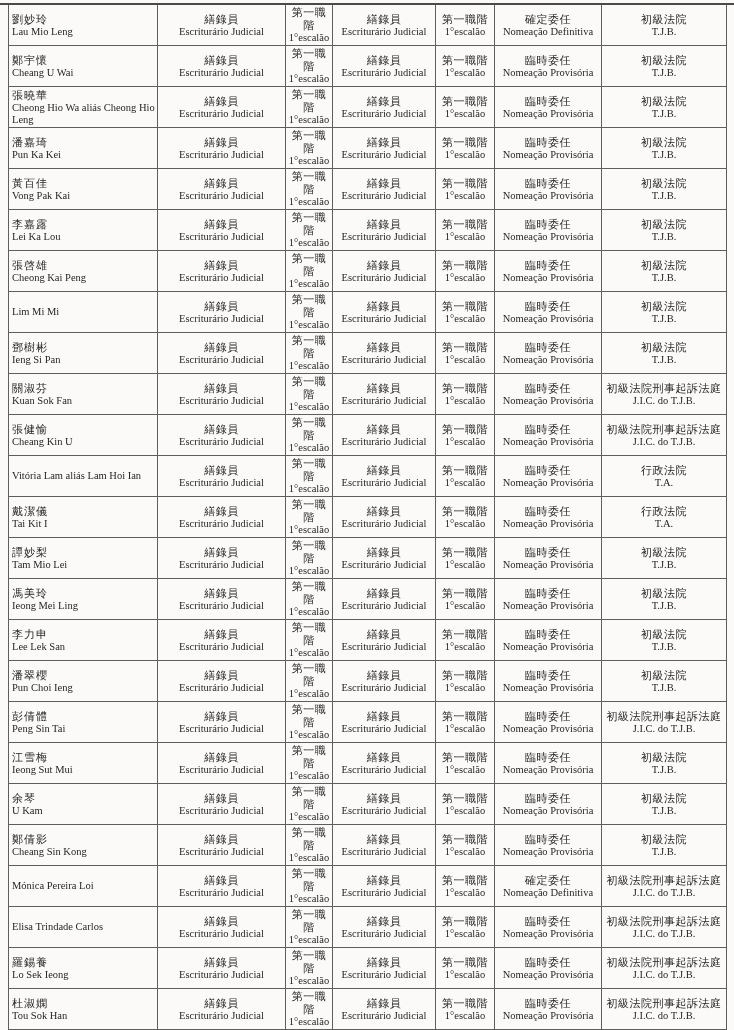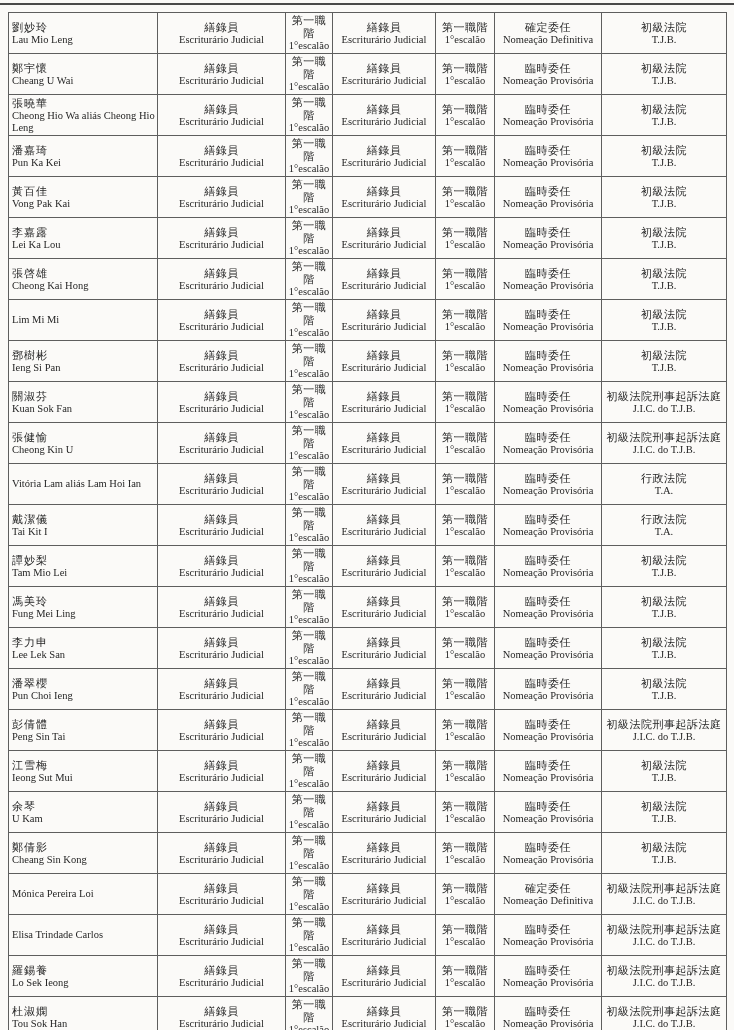--- a/index.html
+++ b/index.html
@@ -1,21 +1,21 @@
 <!DOCTYPE html>
 <html><head>
 <meta charset="utf-8">
 <style>
   html,body{margin:0;padding:0;}
   body{
     width:734px;height:1030px;overflow:hidden;
     background:#fbfaf8;color:#262626;
     font-family:"Liberation Serif","DejaVu Serif",serif;
   }
-  .page{position:relative;width:632px;height:1030px;box-sizing:border-box;padding:12px 8px 0 8px;}
+  .page{position:relative;width:632px;height:1030px;box-sizing:border-box;padding:4px 8px 0 8px;}
   .top-rule{position:absolute;top:3px;left:0;width:734px;height:0;border-top:2px solid #4a4a4a;}
   table.staff{border-collapse:collapse;table-layout:fixed;width:718px;}
   td{
     border:1px solid #5e5e5e;
     padding:1px 2px;
     text-align:center;vertical-align:middle;
     overflow:hidden;
   }
   td div.zh{font-size:11px;line-height:13px;letter-spacing:.5px;}
   td div.pt{font-size:10.5px;line-height:12px;}
@@ -215,21 +215,21 @@
             <div class="pt">Nomeação Provisória</div>
           </td>
           <td>
             <div class="zh">初級法院</div>
             <div class="pt">T.J.B.</div>
           </td>
         </tr>
         <tr>
           <td class="name">
             <div class="zh">張啓雄</div>
-            <div class="pt">Cheong Kai Hong</div>
+            <div class="pt">Cheong Kai Peng</div>
           </td>
           <td>
             <div class="zh">繕錄員</div>
             <div class="pt">Escriturário Judicial</div>
           </td>
           <td>
             <div class="zh">第一職階</div>
             <div class="pt">1°escalão</div>
           </td>
           <td>
@@ -334,21 +334,21 @@
             <div class="pt">Nomeação Provisória</div>
           </td>
           <td>
             <div class="zh">初級法院刑事起訴法庭</div>
             <div class="pt">J.I.C. do T.J.B.</div>
           </td>
         </tr>
         <tr>
           <td class="name">
             <div class="zh">張健愉</div>
-            <div class="pt">Cheong Kin U</div>
+            <div class="pt">Cheang Kin U</div>
           </td>
           <td>
             <div class="zh">繕錄員</div>
             <div class="pt">Escriturário Judicial</div>
           </td>
           <td>
             <div class="zh">第一職階</div>
             <div class="pt">1°escalão</div>
           </td>
           <td>
@@ -453,21 +453,21 @@
             <div class="pt">Nomeação Provisória</div>
           </td>
           <td>
             <div class="zh">初級法院</div>
             <div class="pt">T.J.B.</div>
           </td>
         </tr>
         <tr>
           <td class="name">
             <div class="zh">馮美玲</div>
-            <div class="pt">Fung Mei Ling</div>
+            <div class="pt">Ieong Mei Ling</div>
           </td>
           <td>
             <div class="zh">繕錄員</div>
             <div class="pt">Escriturário Judicial</div>
           </td>
           <td>
             <div class="zh">第一職階</div>
             <div class="pt">1°escalão</div>
           </td>
           <td>

